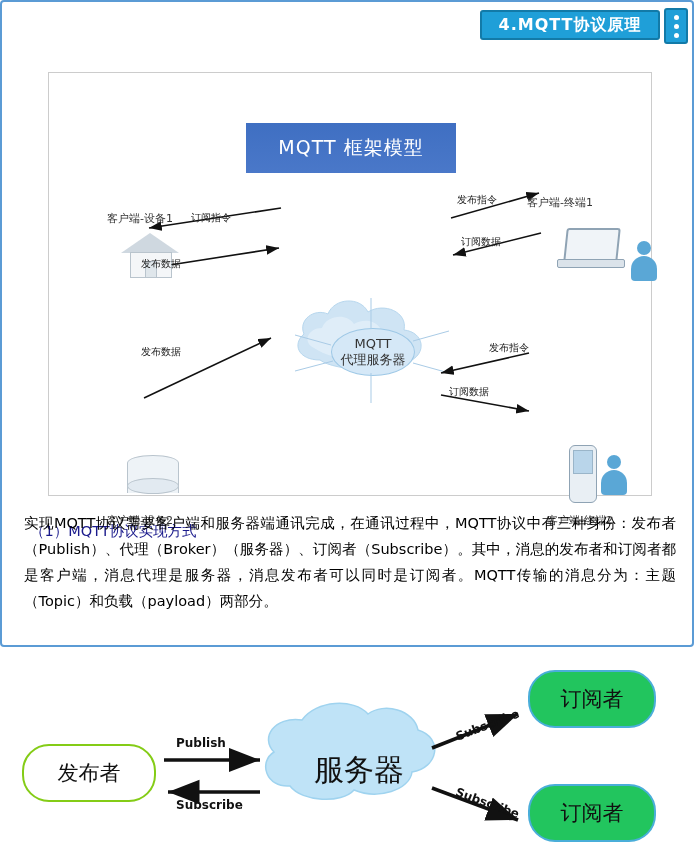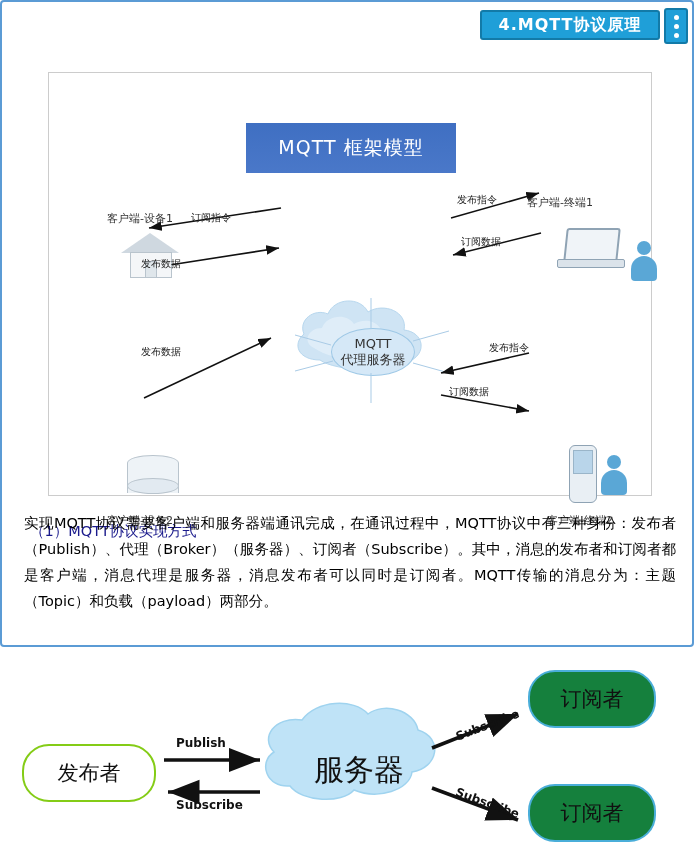--- a/index.html
+++ b/index.html
@@ -330,21 +330,21 @@
     position: absolute;
     width: 124px;
     height: 54px;
     border: 2px solid #4aaed9;
     border-radius: 27px;
     display: flex;
     align-items: center;
     justify-content: center;
     font-size: 21px;
     color: #111;
-    background: #15803d;
+    background: #22c55e;
     font-family: "DejaVu Sans", sans-serif;
   }
   .sub-box.s1 { left: 526px; top: 18px; }
   .sub-box.s2 { left: 526px; top: 132px; }
   .cloud2-label {
     position: absolute;
     left: 277px;
     top: 92px;
     width: 160px;
     height: 52px;

